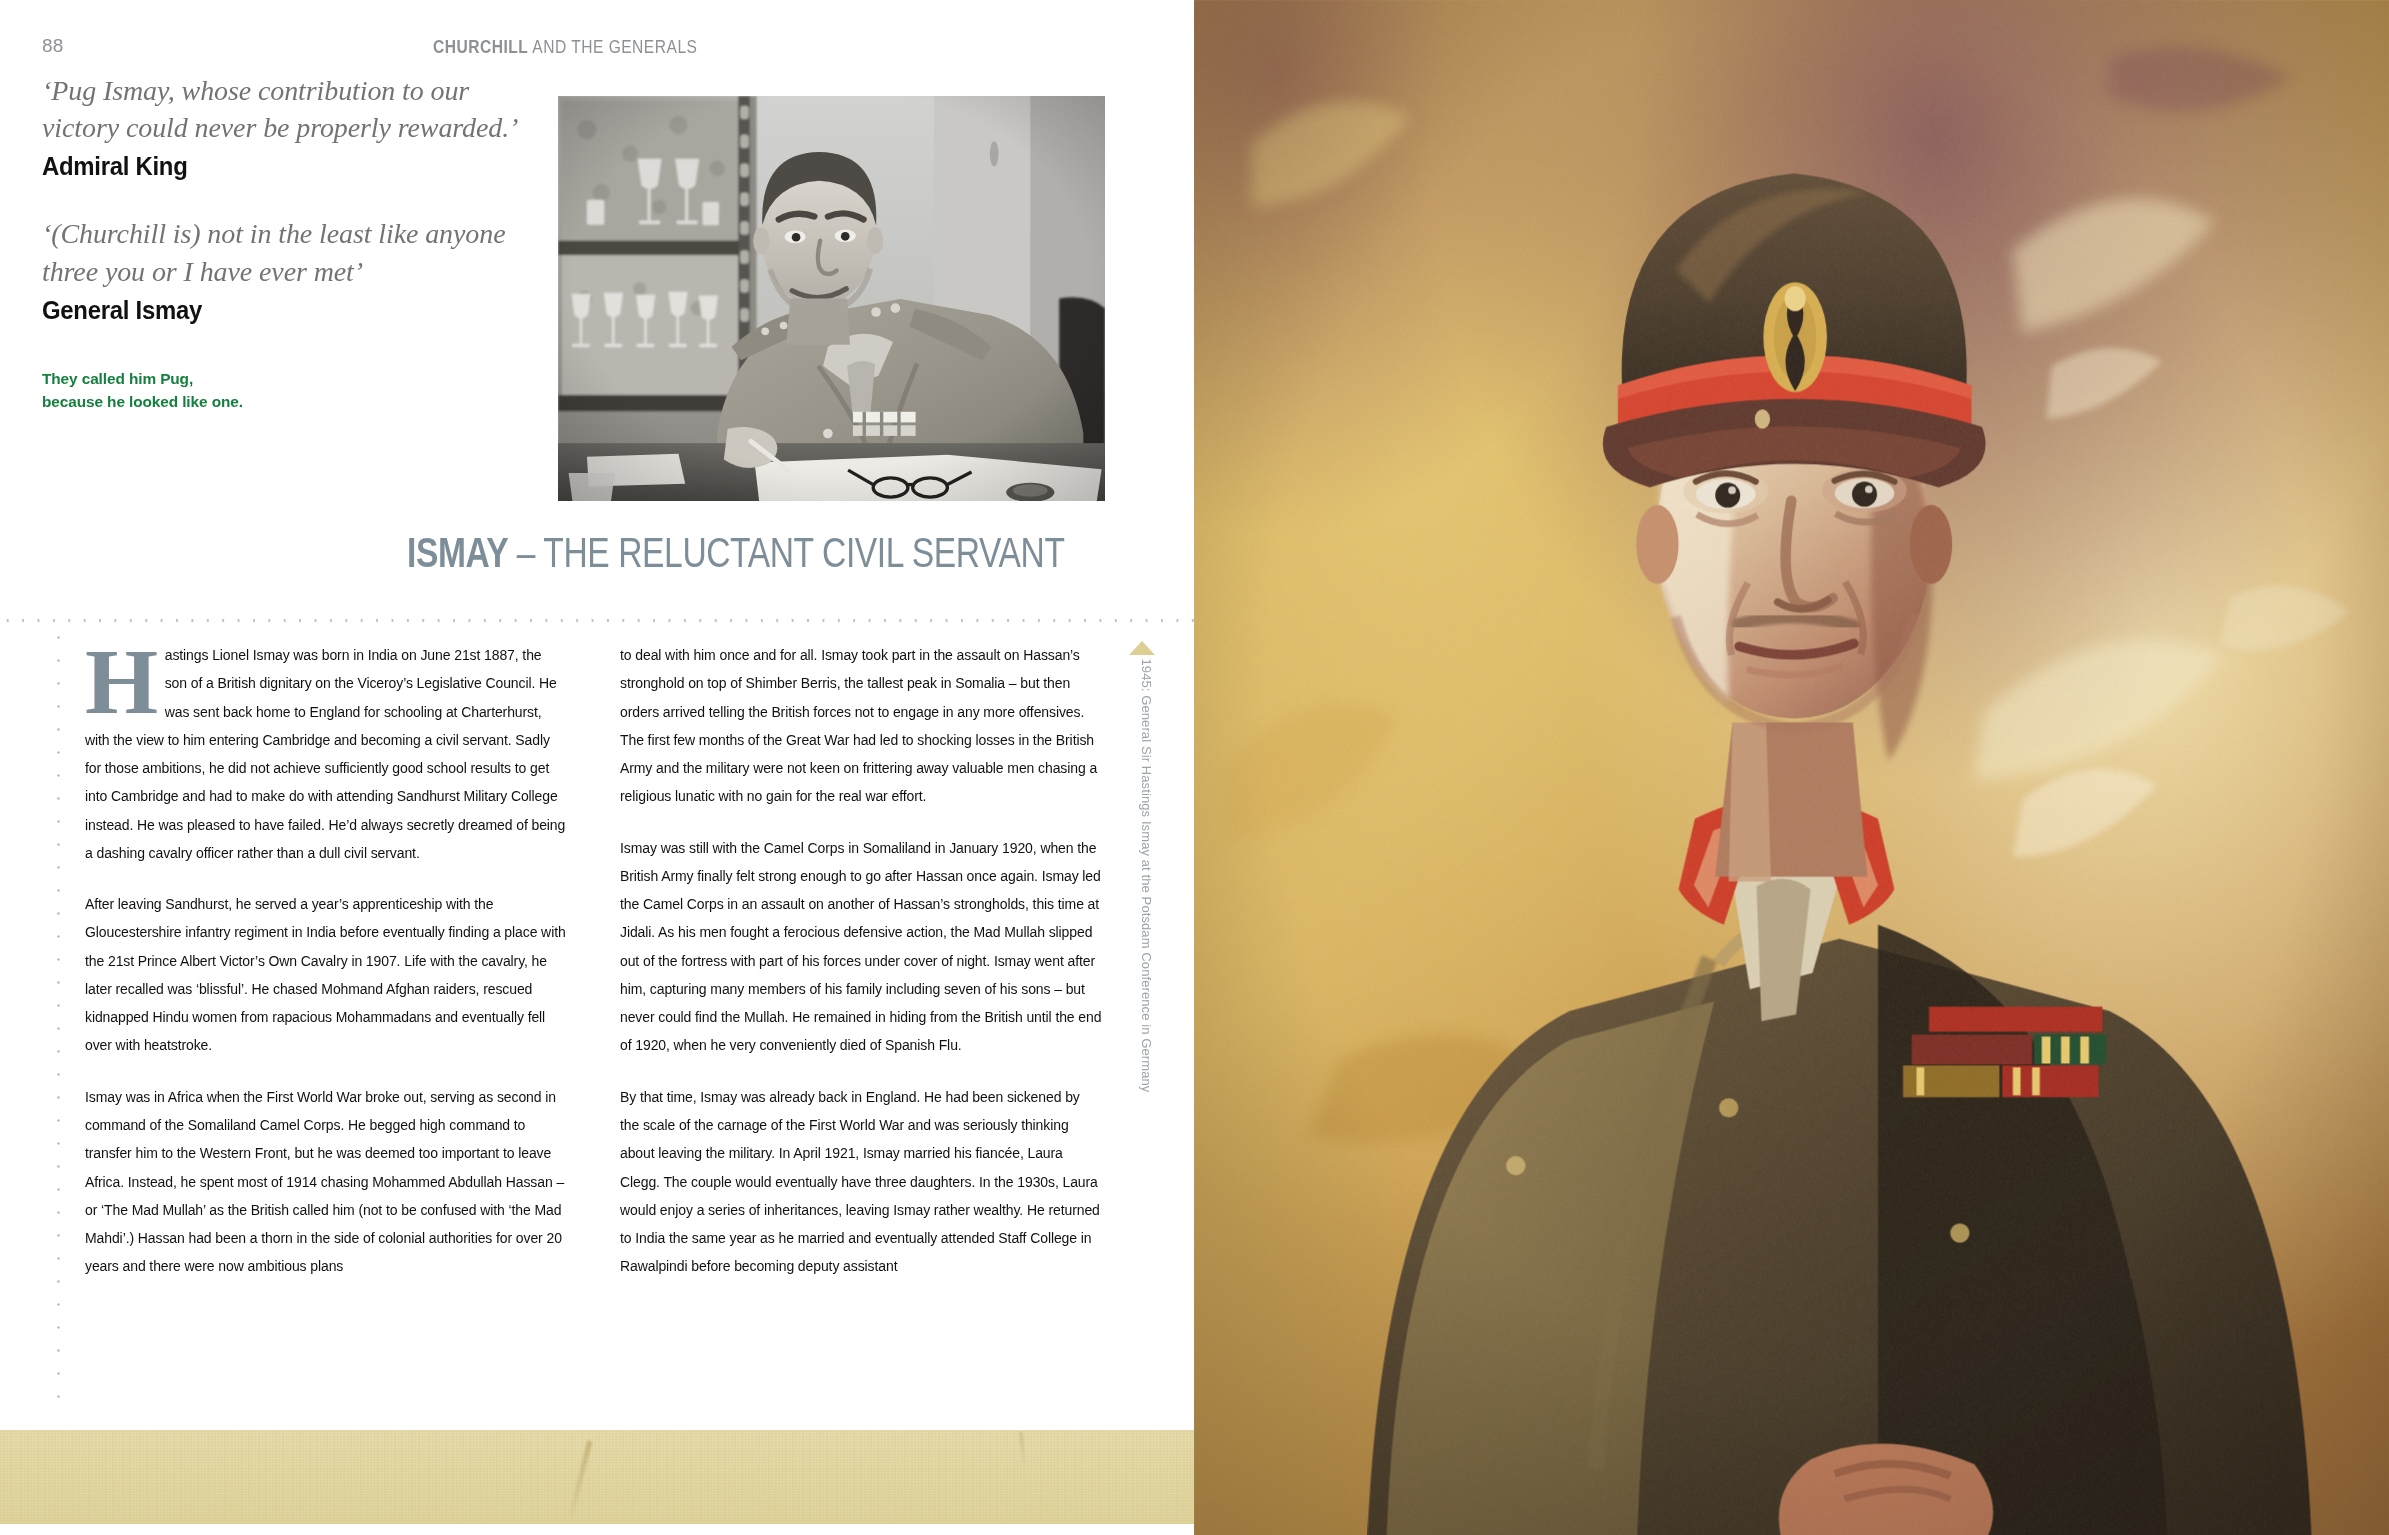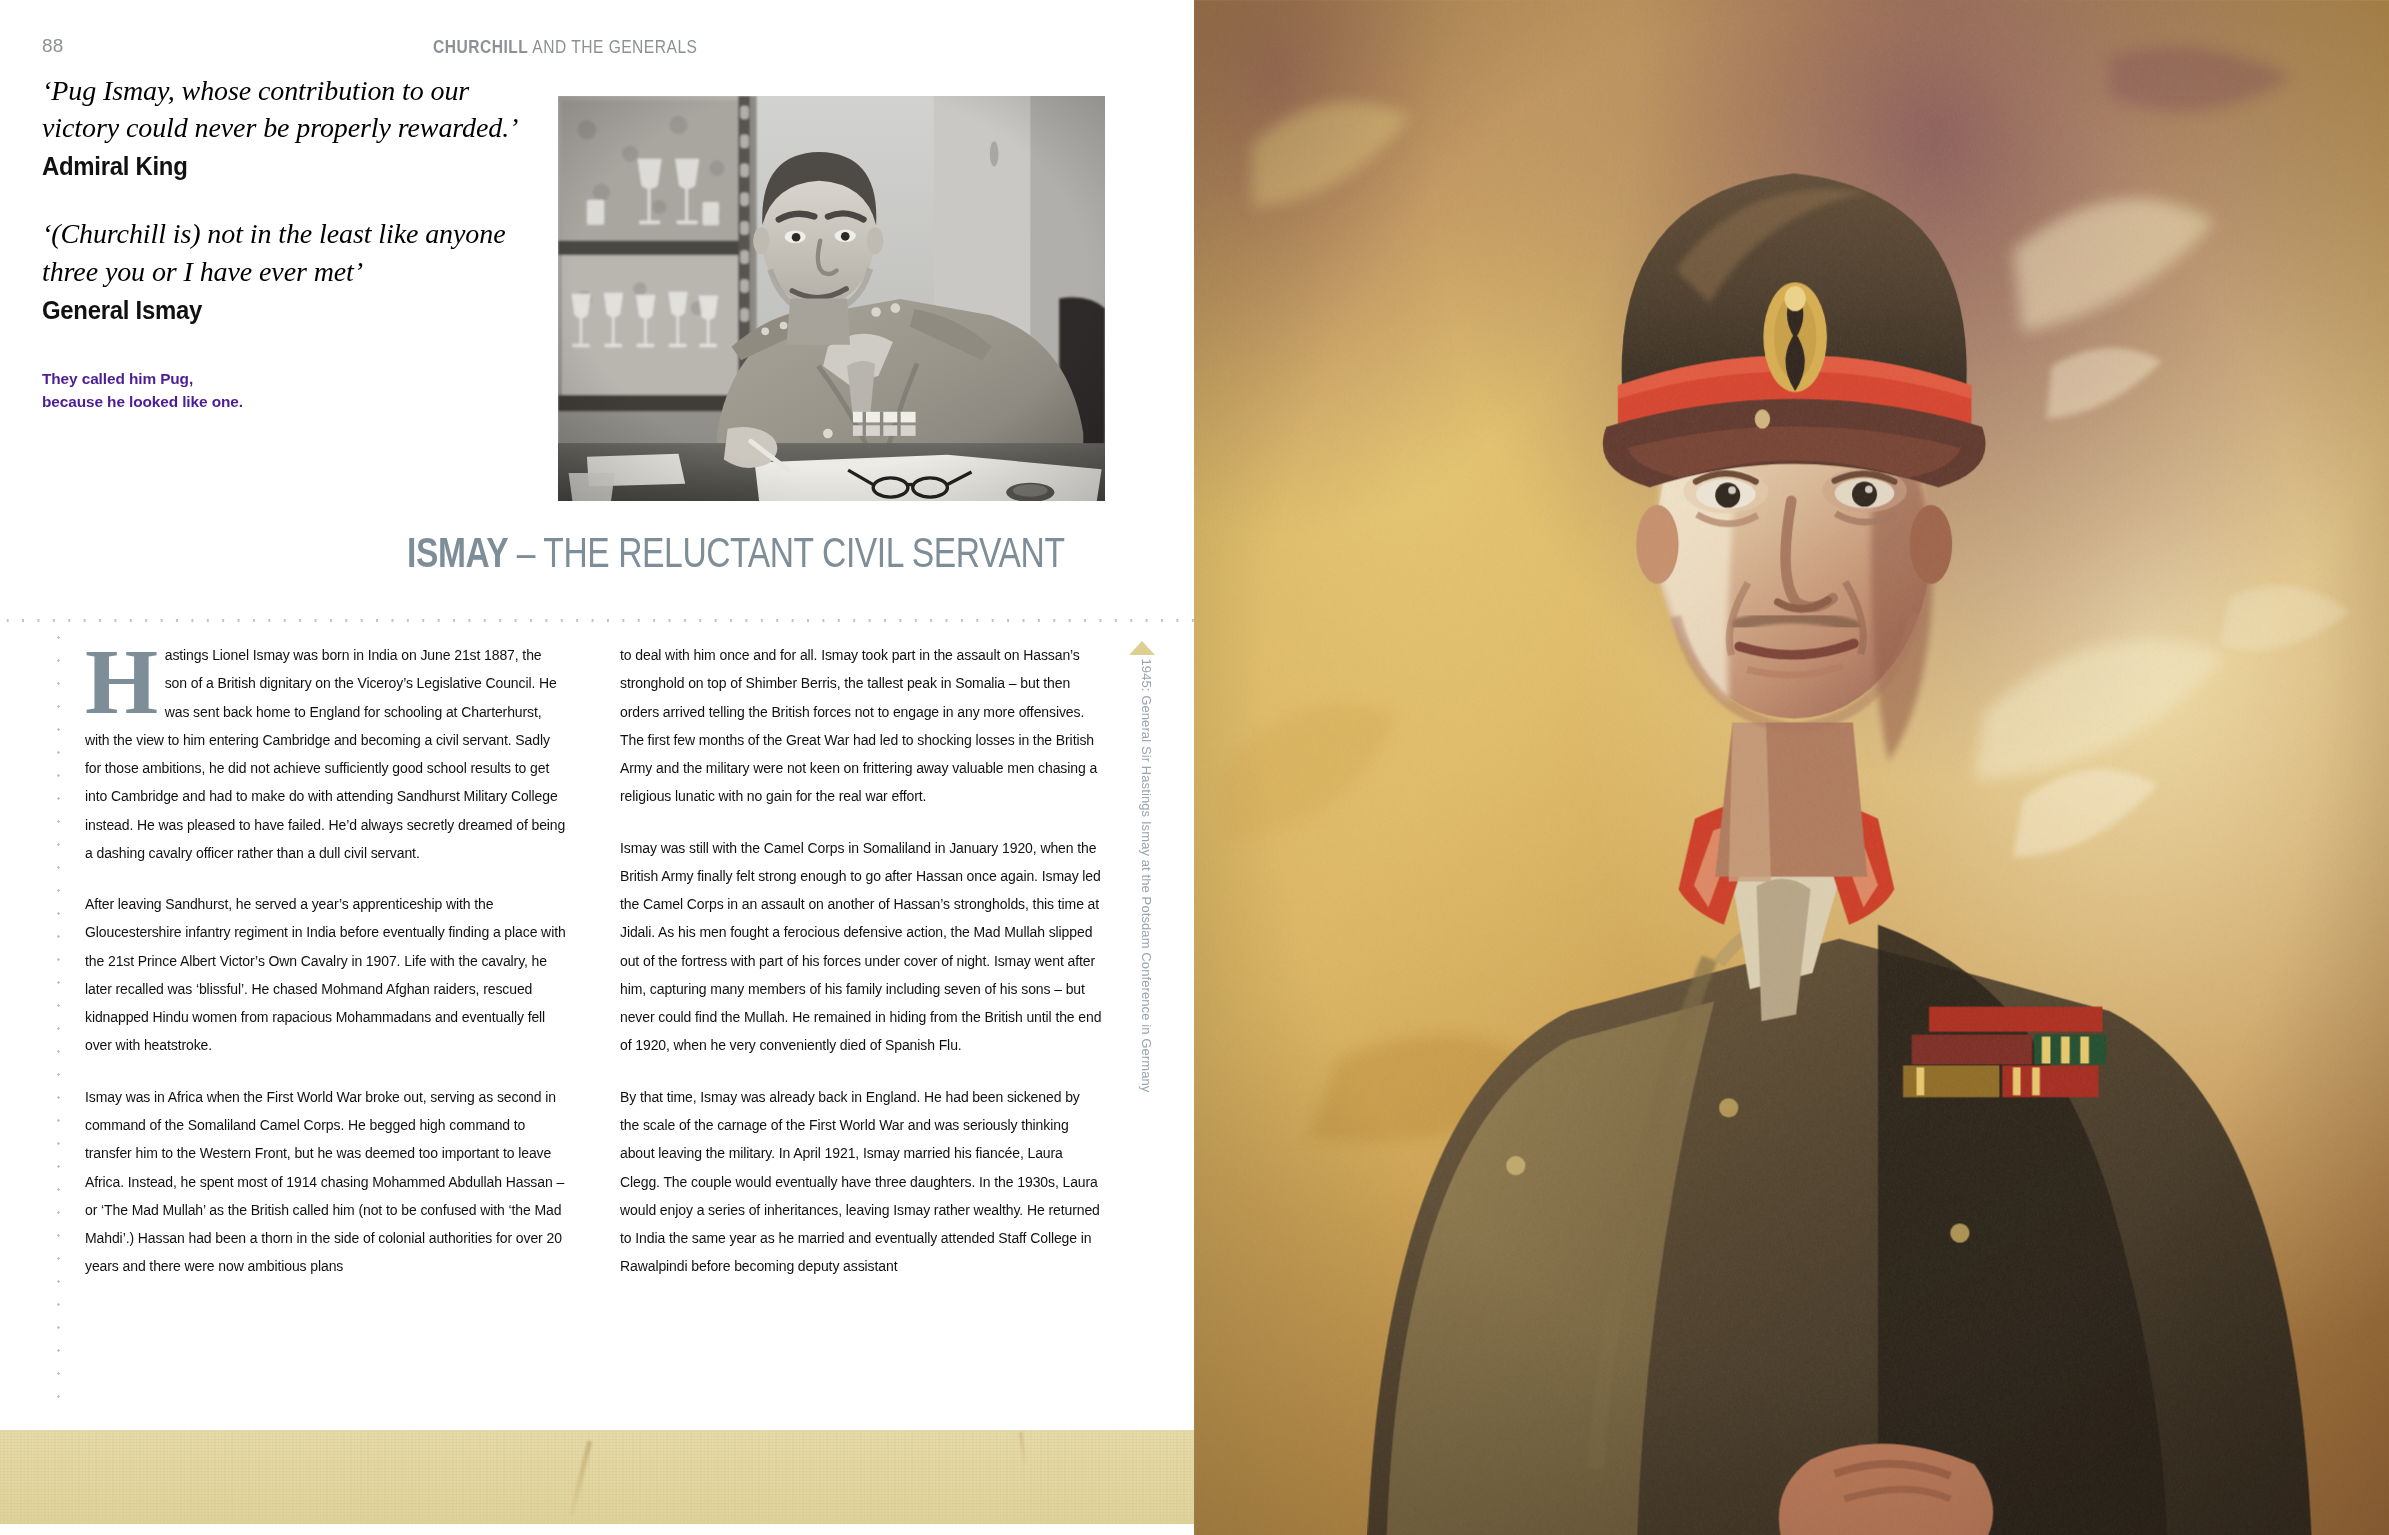--- a/index.html
+++ b/index.html
@@ -32,37 +32,37 @@
   }
   .running-head b{font-weight:700;color:#8d9094;}
   .running-head span{font-weight:400;}
 
   
   .quotes{position:absolute;left:42px;top:72px;width:482px;}
   .pq{
     font-family:"Liberation Serif", serif;
     font-style:italic;
     font-size:28px;line-height:1.33;
-    color:#000000;
+    color:#737373;
     letter-spacing:-0.1px;
   }
   .pq-attr{
     font-family:"Liberation Sans", sans-serif;
     font-weight:700;
     font-size:26px;
     color:#111113;
     margin-top:4.8px;
     letter-spacing:-0.3px;
     transform:scaleX(.92);transform-origin:left center;
   }
   .q-gap{height:33px;}
   .pug-note{
     margin-top:41px;
     font-family:"Liberation Sans", sans-serif;
-    font-size:15.4px;line-height:1.52;color:#4c1d95;
+    font-size:15.4px;line-height:1.52;color:#15803d;
     font-weight:600;
     letter-spacing:-0.1px;
   }
 
   
   .photo-frame{
     position:absolute;left:558px;top:96px;width:547px;height:405px;
     overflow:hidden;background:#9b9b9b;
   }
   .photo-frame svg{display:block;width:100%;height:100%;}

